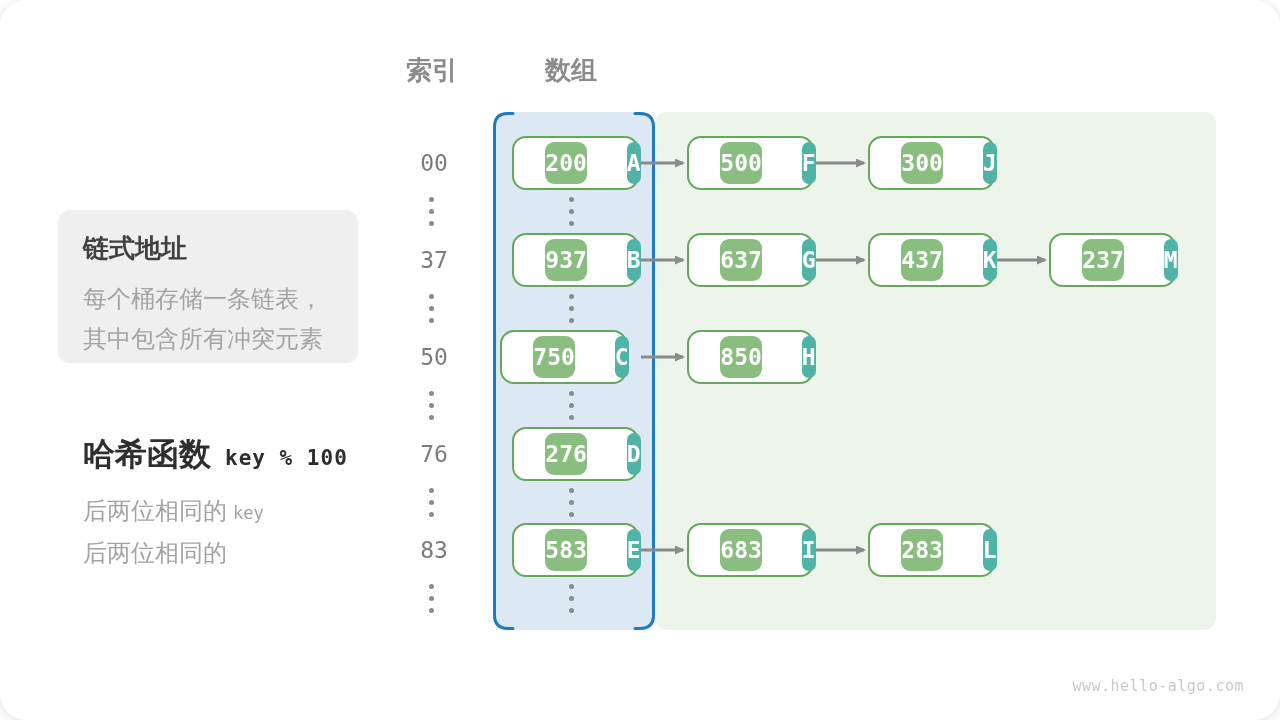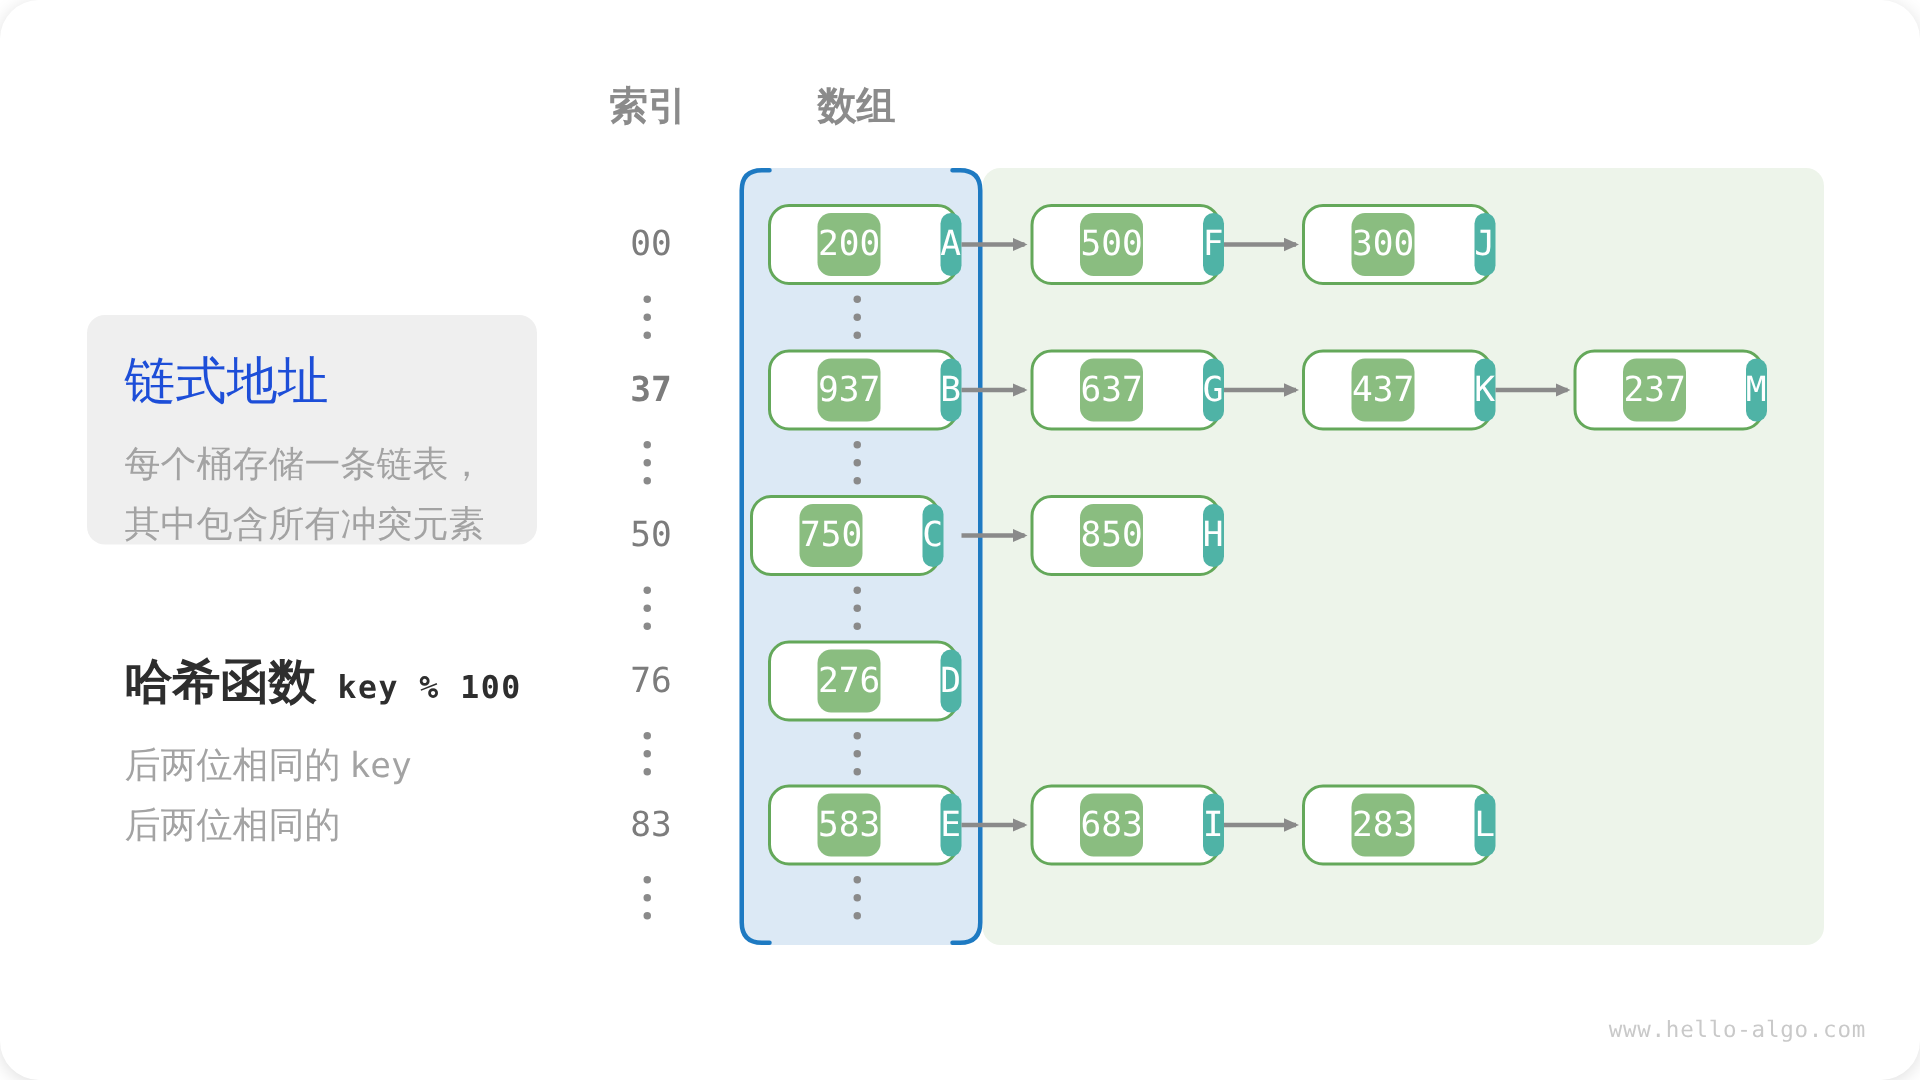--- a/index.html
+++ b/index.html
@@ -23,30 +23,30 @@
   #hdr-list{left:798px; width:420px; text-align:left;}
   #hdr-list .list-main{color:var(--c-green-header); font-weight:bold; font-size:26px;}
   #hdr-list .list-note{color:var(--c-green-note); font-weight:normal; font-size:23px;}
 
   
   .info-box{
     position:absolute; left:58px; top:210px; width:300px; height:153px;
     background:var(--c-box); border-radius:12px; box-sizing:border-box;
     padding:21px 24px 0 25px;
   }
-  .info-box .title{font-size:34px; font-weight:normal; color:#1d4ed8; margin-bottom:13px;}
+  .info-box .title{font-size:26px; font-weight:bold; color:#404040; margin-bottom:13px;}
   .info-box .line{font-size:24px; color:#a3a3a3; line-height:40px; white-space:nowrap;}
 
   
   .hash-note{position:absolute; left:83px; top:433px; width:330px;}
   .hash-note .title-row{white-space:nowrap; margin-bottom:14px;}
   .hash-note .title{font-size:32px; font-weight:bold; color:#2e2e2e;}
   .hash-note .formula{font-size:21px; font-weight:bold; color:#2e2e2e; margin-left:14px; letter-spacing:1px;}
   .hash-note .line{font-size:24px; color:#a3a3a3; line-height:40px; white-space:nowrap;}
-  .hash-note .line .mono{font-size:23px; margin-left:6px;}
+  .hash-note .line .mono{font-size:17px; margin-left:6px;}
 
   
   .list-panel{
     position:absolute; left:655px; top:112px; width:561px; height:518px;
     background:var(--c-green-fill); border-radius:12px;
   }
   .array-panel{
     position:absolute; left:493px; top:112px; width:162px; height:518px;
     background:var(--c-blue-fill); border-radius:15px;
   }
@@ -60,21 +60,21 @@
   
   .node{
     position:absolute; width:127px; height:54px; box-sizing:border-box;
     background:#ffffff; border:2px solid var(--c-node-border); border-radius:14px;
     display:flex; align-items:center; justify-content:center; gap:5px;
   }
   .pill{
     width:57px; height:42px; border-radius:9px; color:#ffffff;
     display:flex; align-items:center; justify-content:center;
     font-family:"DejaVu Sans Mono","Liberation Mono",monospace;
-    font-size:23px; font-weight:normal;margin-left:35px;
+    font-size:23px; font-weight:bold;margin-left:35px;
   }
   .pill.key{background:var(--c-key);}
   .pill.val{background:var(--c-val);}
 
   
   .dots{position:absolute; width:6px;}
   .dots .dot{width:5px; height:5px; border-radius:50%; background:#8a8a8a; margin:0 0 7px 0;}
   .dots .dot:last-child{margin-bottom:0;}
 
   
@@ -119,21 +119,21 @@
         <span class="pill val">A</span>
       </div>
       <div class="node" style="left: 687px; top: 136px;">
         <span class="pill key">500</span>
         <span class="pill val">F</span>
       </div>
       <div class="node" style="left: 868px; top: 136px;">
         <span class="pill key">300</span>
         <span class="pill val">J</span>
       </div>
-      <div class="idx mono" style="top: 245px; font-weight: bold;">37</div>
+      <div class="idx mono" style="top: 245px;">37</div>
       <div class="node" style="left: 512px; top: 233px;">
         <span class="pill key">937</span>
         <span class="pill val">B</span>
       </div>
       <div class="node" style="left: 687px; top: 233px;">
         <span class="pill key">637</span>
         <span class="pill val">G</span>
       </div>
       <div class="node" style="left: 868px; top: 233px;">
         <span class="pill key">437</span>

